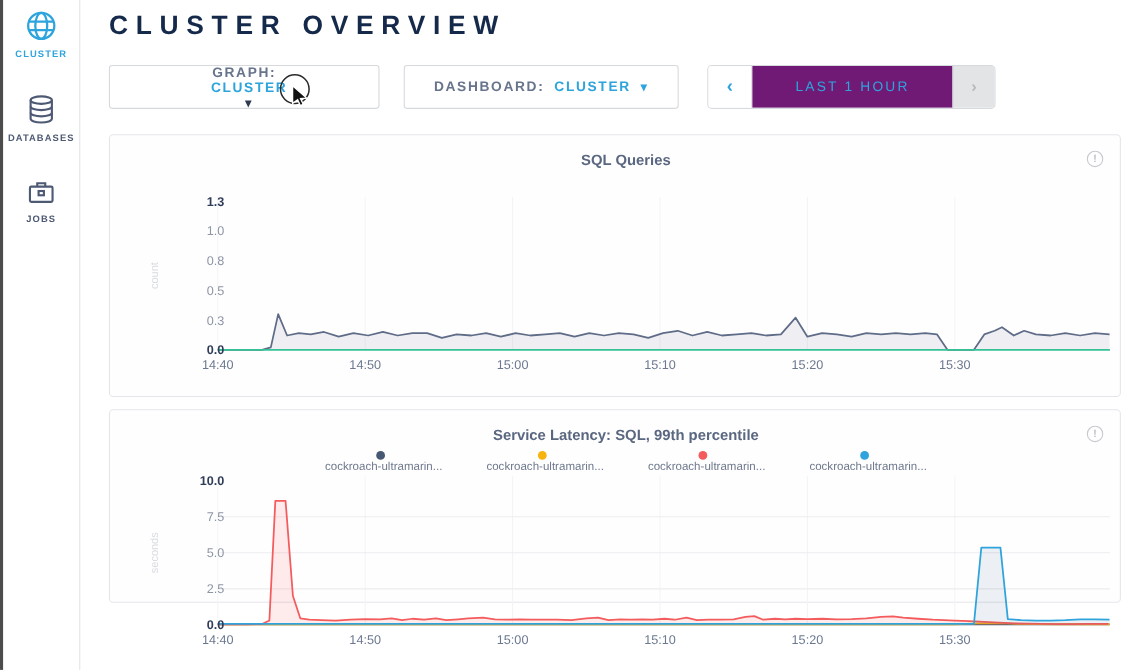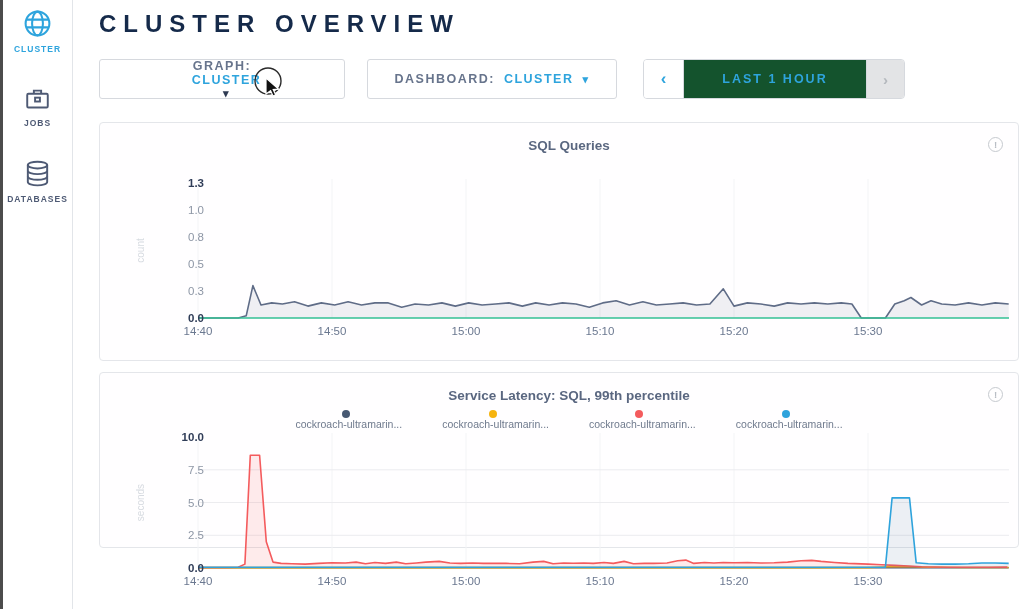--- a/index.html
+++ b/index.html
@@ -29,22 +29,22 @@
   .ctl-graph { width:246px; margin-right:22px;flex-direction:column; }
   .ctl-dash  { width:250px; margin-right:26px; }
   .ctl-value { color:#2ea4dd; margin-left:9px; }
   .caret { font-size:11px; margin-left:9px; }
   .caret.dark { color:#2e3a52; }
   .caret.blue { color:#2ea4dd; }
 
   .time-group { display:flex; width:262px; border:1px solid #d6d9de; border-radius:4px; overflow:hidden; }
   .tg-prev { width:40px; display:flex; align-items:center; justify-content:center; background:#fff;
              border-right:1px solid #d6d9de; color:#2ea4dd; font-size:17px; font-weight:bold; cursor:pointer; }
-  .tg-label { flex:1; display:flex; align-items:center; justify-content:center; background:#14532d;
-              color:#2ea4dd; font-size:12.5px; font-weight:bold; letter-spacing:2px; cursor:pointer; }
+  .tg-label { flex:1; display:flex; align-items:center; justify-content:center; background:#701a75;
+              color:#2ea4dd; font-size:12.5px; font-weight:normal; letter-spacing:2px; cursor:pointer; }
   .tg-next { width:38px; display:flex; align-items:center; justify-content:center; background:#e3e4e6;
              border-left:1px solid #d6d9de; color:#b4b8bd; font-size:15px; font-weight:bold; }
 
   .card { position:relative; width:920px; background:#fffeff; border:1px solid #e4e6ea;
           border-radius:4px;padding-left:20px; }
   .card1 { margin-top:23px; height:239px; }
   .card2 { margin-top:11px; height:176px; }
   .card-title { text-align:center; padding-top:15px; font-size:13.5px; font-weight:bold; color:#5a6780; }
   .info-icon { position:absolute; top:14px; right:15px; width:15px; height:15px; border:1px solid #c6cacf;
                border-radius:50%; color:#b9bec5; font-size:9.5px; font-weight:bold; text-align:center;
@@ -66,40 +66,40 @@
     <div class="nav-item active">
       <span>
         <svg viewBox="0 0 24 24" width="31" height="31" fill="none" stroke="currentColor" stroke-width="1.6">
           <circle cx="12" cy="12" r="9.2"></circle>
           <ellipse cx="12" cy="12" rx="4.2" ry="9.2"></ellipse>
           <path d="M3.2 9h17.6 M3.2 15h17.6"></path>
         </svg>
       </span>
       <span class="nav-label">CLUSTER</span>
     </div>
-    <div class="nav-item jobs">
-      <span>
-        <svg viewBox="0 0 24 24" width="29" height="29" fill="none" stroke="currentColor" stroke-width="1.6">
-          <rect x="3.5" y="8" width="17" height="11.5" rx="1"></rect>
-          <path d="M9 8V5.5h6V8"></path>
-          <rect x="10" y="11.3" width="4" height="3.2"></rect>
-        </svg>
-      </span>
-      <span class="nav-label">JOBS</span>
-    </div>
     <div class="nav-item db">
       <span>
         <svg viewBox="0 0 24 24" width="29" height="31" fill="none" stroke="currentColor" stroke-width="1.6">
           <ellipse cx="12" cy="5" rx="8" ry="2.8"></ellipse>
           <path d="M4 5v4.7c0 1.55 3.58 2.8 8 2.8s8-1.25 8-2.8V5"></path>
           <path d="M4 9.7v4.7c0 1.55 3.58 2.8 8 2.8s8-1.25 8-2.8V9.7"></path>
           <path d="M4 14.4V19c0 1.55 3.58 2.8 8 2.8s8-1.25 8-2.8v-4.6"></path>
         </svg>
       </span>
       <span class="nav-label">DATABASES</span>
+    </div>
+    <div class="nav-item jobs">
+      <span>
+        <svg viewBox="0 0 24 24" width="29" height="29" fill="none" stroke="currentColor" stroke-width="1.6">
+          <rect x="3.5" y="8" width="17" height="11.5" rx="1"></rect>
+          <path d="M9 8V5.5h6V8"></path>
+          <rect x="10" y="11.3" width="4" height="3.2"></rect>
+        </svg>
+      </span>
+      <span class="nav-label">JOBS</span>
     </div>
   </div>
 
   <div class="main">
     <div class="page-title">CLUSTER OVERVIEW</div>
 
     <div class="controls">
       <div class="ctl-btn ctl-graph">
         <span>GRAPH:</span>
         <span class="ctl-value">CLUSTER</span>

